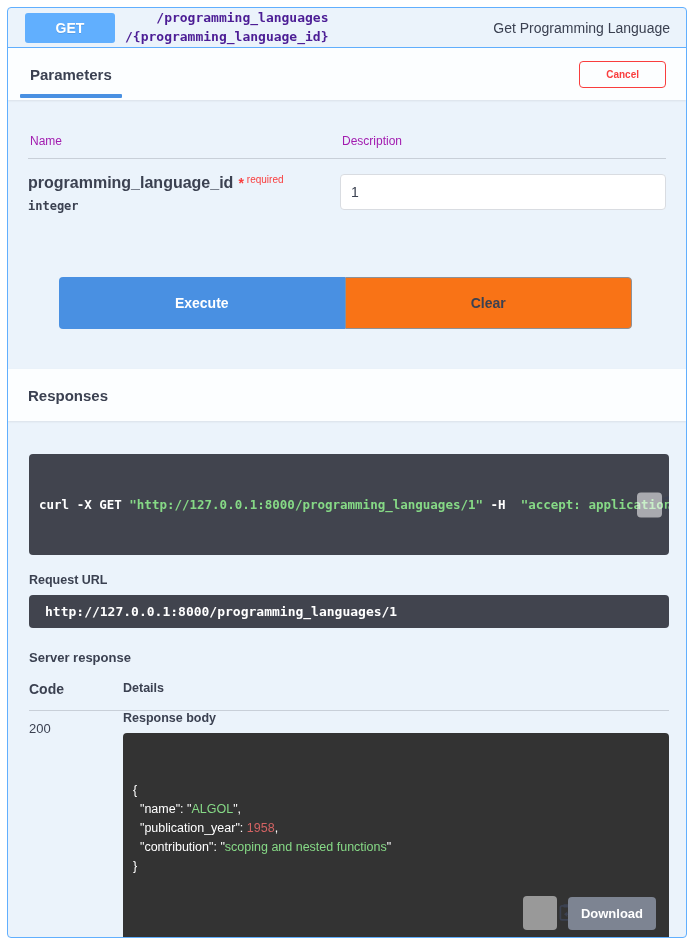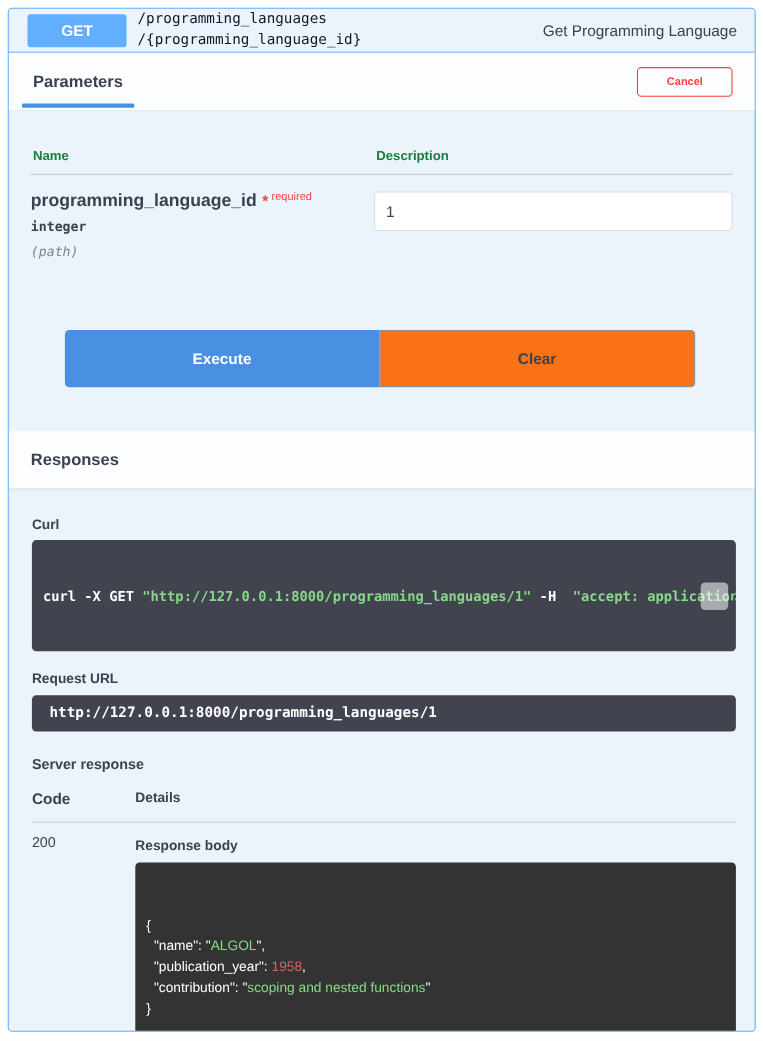--- a/index.html
+++ b/index.html
@@ -8,42 +8,42 @@
 
   .opblock { position: absolute; left: 7px; top: 7px; width: 680px; height: 931px;
     border: 1px solid #61affe; border-radius: 4px; background: #ebf3fb; overflow: hidden; }
 
   
   .summary { height: 40px; display: flex; align-items: center; gap: 10px;
     padding: 0 12px 0 17px; border-bottom: 1px solid #61affe; cursor: pointer; }
   .method-badge { width: 90px; min-width: 90px; height: 30px; line-height: 30px; text-align: center;
     background: #61affe; color: #fff; font-weight: bold; font-size: 14px; border-radius: 3px;
     text-shadow: 0 1px 0 rgba(0,0,0,.1); }
-  .path { font-family: "DejaVu Sans Mono", monospace; font-weight: normal; font-size: 13px;
-    white-space: pre-line; line-height: 1.4; color: #0f172a; }
+  .path { font-family: "DejaVu Sans Mono", monospace; font-weight: bold; font-size: 13px;
+    white-space: pre-line; line-height: 1.4; color: #4c1d95; text-align: right; }
   .summary-title { flex: 1; text-align: right; font-size: 14px; color: #3b4151; padding-right: 4px; }
 
   
   .section-band { height: 52px; background: rgba(255,255,255,.85); display: flex;
     align-items: center; justify-content: space-between; padding: 0 20px;
     box-shadow: 0 1px 2px rgba(0,0,0,.08); }
   .tab-item { position: relative; height: 100%; display: flex; align-items: center;
     padding: 16px 10px; margin-left: -8px; font-size: 15px; font-weight: bold; cursor: pointer; }
   .tab-item::after { content: ""; position: absolute; left: 0; right: 0; bottom: 2px;
     height: 4px; background: #4990e2; border-radius: 1px; }
   .btn-cancel { background: transparent; border: 1px solid #f93e3e; color: #f93e3e;
     font-weight: bold; font-size: 10px; border-radius: 4px; padding: 7px 26px; cursor: pointer;
     font-family: "Liberation Sans", sans-serif; }
   .band-title { font-size: 15px; font-weight: bold; }
 
   
   .params-area { padding: 0 20px 0 20px; }
   .head-row { display: flex; padding: 34px 0 10px 2px; border-bottom: 1px solid rgba(59,65,81,.2); }
   .col-left { width: 312px; }
-  .th { font-size: 12px; font-weight: bold; color: #15803d; }
+  .th { font-size: 12px; font-weight: normal; color: #a21caf; }
   .param-row { display: flex; padding-top: 15px; }
   .param-name { font-size: 16px; font-weight: bold; color: #3b4151; display: inline; }
   .req-star { color: #f93e3e; font-weight: bold; font-size: 14px; margin-left: 5px; }
   .req-label { color: #f93e3e; font-size: 10px; position: relative; top: -5px; margin-left: 3px; }
   .param-type { font-family: "DejaVu Sans Mono", monospace; font-weight: bold; font-size: 12px; margin-top: 7px; }
   .param-in { font-family: "DejaVu Sans Mono", monospace; font-style: italic; font-size: 12px;
     color: #7c8192; margin-top: 9px; }
   .param-value input { width: 326px; height: 36px; border: 1px solid #d9dce1; border-radius: 4px;
     padding: 0 10px; font-size: 14px; color: #3b4151; background: #fff; outline: none;
     font-family: "Liberation Sans", sans-serif; }
@@ -71,21 +71,21 @@
   .request-url-block { margin-top: 8px; padding: 9px 16px; font-size: 13px; font-weight: bold;
     white-space: pre; overflow: hidden; }
   .sr-label { margin-top: 22px; font-size: 13px; font-weight: bold; }
   .resp-table-head { display: flex; margin-top: 16px; padding-bottom: 13px;
     border-bottom: 1px solid rgba(59,65,81,.2); }
   .code-col { width: 94px; }
   .code-th { font-size: 14px; font-weight: bold; }
   .status-code { font-size: 13px; font-weight: normal; padding-top: 10px; }
   .resp-row { display: flex; }
   .resp-details { flex: 1; }
-  .rb-label { margin-top: 14px; }
+  .rb-label { }
   .body-block { margin-top: 8px; background: #333333; border-radius: 4px; padding: 10px;
     font-size: 12.5px; line-height: 19px; position: relative; white-space: pre; }
   .tok-p { color: #ffffff; }
   .tok-s { color: #86d986; }
   .tok-n { color: #d36363; }
   .copy-btn-lg { position: absolute; right: 112px; bottom: 13px; width: 34px; height: 34px;
     background: rgba(255,255,255,.5); border: none; border-radius: 4px;
     display: flex; align-items: center; justify-content: center; cursor: pointer; }
   .btn-download { position: absolute; right: 13px; bottom: 13px; background: #7d8492;
     color: #fff; font-weight: bold; font-size: 13px; border: none; border-radius: 4px;
@@ -110,41 +110,39 @@
 
   <div class="params-area">
     <div class="head-row">
       <div class="col-left th">Name</div>
       <div class="th">Description</div>
     </div>
     <div class="param-row">
       <div class="col-left">
         <span class="param-name">programming_language_id</span><span class="req-star">*</span><span class="req-label">required</span>
         <div class="param-type">integer</div>
-        <div class="param-in">(path)</div>
       </div>
       <div class="param-value">
         <input type="text" value="1" style="">
       </div>
     </div>
 
     <div class="execute-wrapper">
       <button class="btn-execute">Execute</button>
       <button class="btn-clear">Clear</button>
     </div>
     <div class="params-bottom-pad"></div>
   </div>
 
   <div class="section-band">
     <div class="band-title">Responses</div>
   </div>
 
   <div class="responses-area">
 
-    <div class="code-label">Curl</div>
     <div class="dark curl-block">
       <div><span class="tok-p">curl -X GET </span><span class="tok-s">"http://127.0.0.1:8000/programming_languages/1"</span><span class="tok-p"> -H  </span><span class="tok-s">"accept: application/json"</span></div><button class="copy-btn">
         <span>
           <svg width="15" height="15" viewBox="0 0 16 16">
               <g fill="none" stroke="#3b4151" stroke-width="1.5">
                 <rect x="3" y="2.5" width="10" height="12.5" rx="1.5"></rect>
                 <path d="M11 6.5 v3.5 h-3.5"></path>
               </g>
               <rect x="5.5" y="1" width="5" height="3" rx="1" fill="#3b4151"></rect>
               <path d="M9.2 7.5 L6.2 10 L9.2 12.5 Z" fill="#3b4151"></path>

